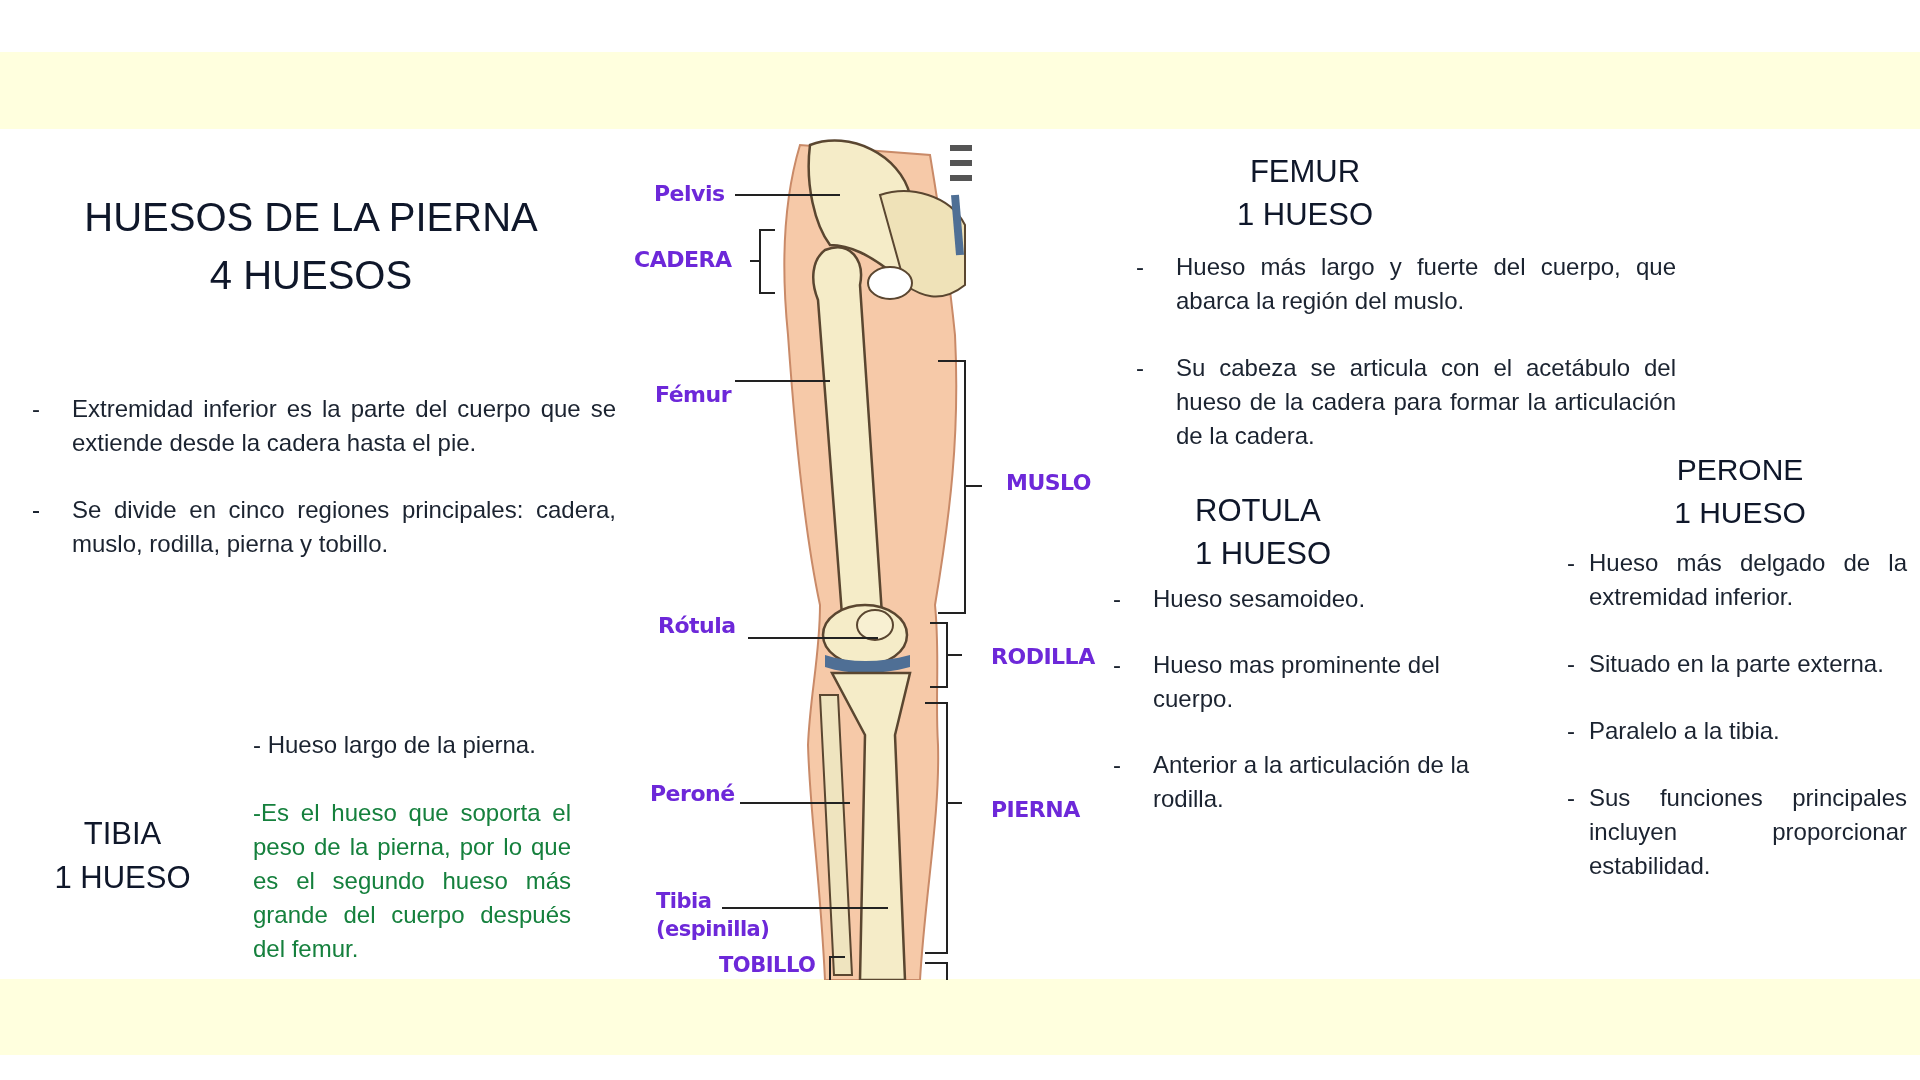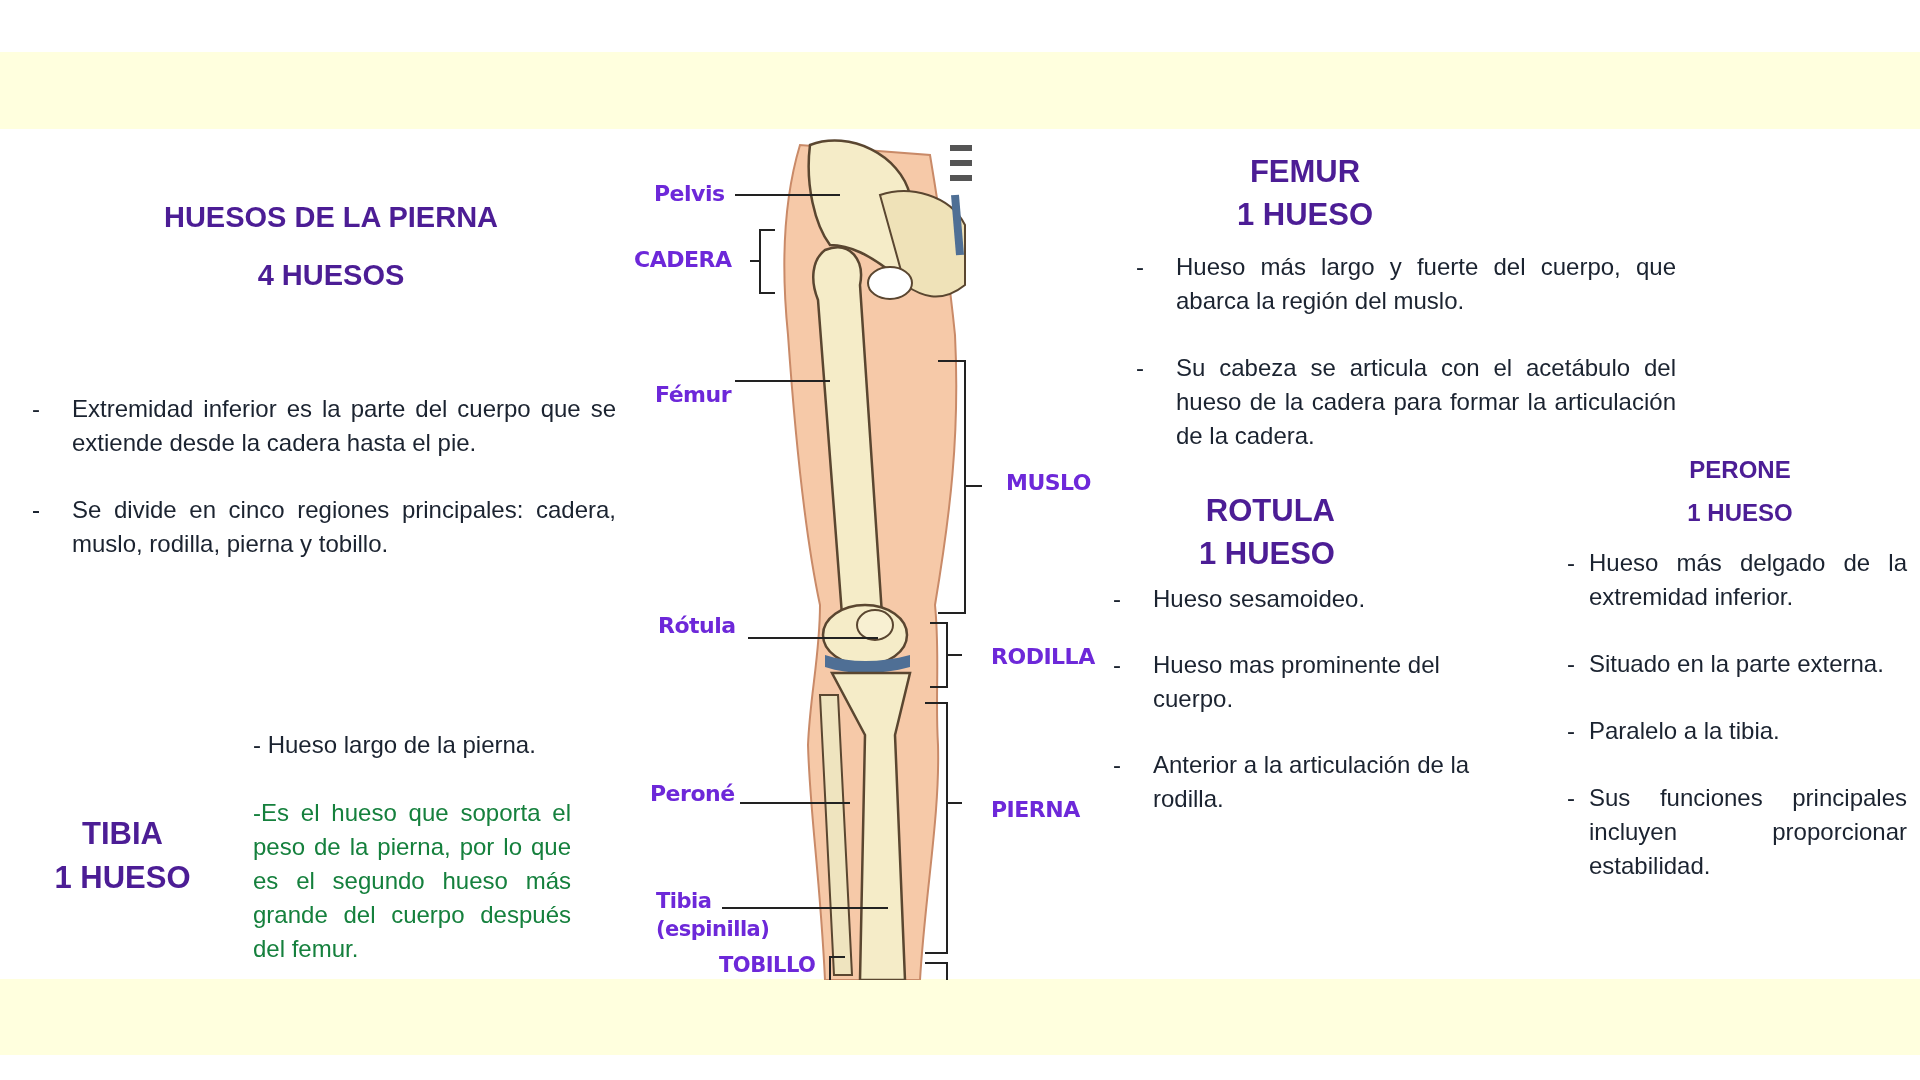--- a/index.html
+++ b/index.html
@@ -7,21 +7,21 @@
       width:1920px; height:1080px; position:relative; overflow:hidden;
       background:#ffffff;
       font-family: "Liberation Sans", "DejaVu Sans", sans-serif;
       color:#1b2330;
     }
     .band { position:absolute; left:0; width:1920px; background:#ffffde; }
     .band.top { top:52px; height:77px; }
     .band.bottom { top:979px; height:76px; }
 
     .heading {
-      position:absolute; font-weight:bold; color:#4c1d95; text-align:center;
+      position:absolute; font-weight:normal; color:#0f172a; text-align:center;
       line-height:1.2;
     }
     .heading div { white-space:nowrap; }
 
     .para {
       position:absolute; font-size:24px; line-height:34px; color:#1b2330;
       text-align:justify;
     }
     .bullet { position:relative; padding-left:40px; margin:0 0 33px 0; }
     .bullet .dash { position:absolute; left:0; top:0; }
@@ -34,21 +34,21 @@
       font-family:"DejaVu Sans", sans-serif; white-space:nowrap; letter-spacing:-0.5px;
     }
     .lbl.small { font-size:21px; }
   </style>
 </head>
 <body>
 
 <div class="band top"></div>
 <div class="band bottom"></div>
 
-<div class="heading" style="left:96px; top:188px; width:470px; font-size:29px; line-height:58px;">
+<div class="heading" style="left:76px; top:188px; width:470px; font-size:40px; line-height:58px;">
   <div>HUESOS DE LA PIERNA</div>
   <div>4 HUESOS</div>
 </div>
 
 <div class="para" style="left:32px; top:392px; width:584px;">
   <div class="bullet">
     <span class="dash">-</span>
     <span>Extremidad inferior es la parte del cuerpo que se extiende desde la cadera hasta el pie.</span>
   </div>
   <div class="bullet">
@@ -136,40 +136,40 @@
   <div class="bullet">
     <span class="dash">-</span>
     <span>Hueso más largo y fuerte del cuerpo, que abarca la región del muslo.</span>
   </div>
   <div class="bullet">
     <span class="dash">-</span>
     <span>Su cabeza se articula con el acetábulo del hueso de la cadera para formar la articulación de la cadera.</span>
   </div>
 </div>
 
-<div class="heading" style="left:1195px; top:489px; width:140px; font-size:31px; line-height:43px; text-align:right;">
+<div class="heading" style="left:1195px; top:489px; width:140px; font-size:31px; line-height:43px; text-align:left;">
   <div>ROTULA</div>
   <div>1 HUESO</div>
 </div>
 <div class="para" style="left:1113px; top:582px; width:400px; text-align:left;">
   <div class="bullet" style="margin-bottom:32px;">
     <span class="dash">-</span>
     <span>Hueso sesamoideo.</span>
   </div>
   <div class="bullet" style="margin-bottom:32px;">
     <span class="dash">-</span>
     <span>Hueso mas prominente del cuerpo.</span>
   </div>
   <div class="bullet">
     <span class="dash">-</span>
     <span>Anterior a la articulación de la rodilla.</span>
   </div>
 </div>
 
-<div class="heading" style="left:1660px; top:448px; width:160px; font-size:24px; line-height:43px;">
+<div class="heading" style="left:1660px; top:448px; width:160px; font-size:30px; line-height:43px;">
   <div>PERONE</div>
   <div>1 HUESO</div>
 </div>
 <div class="para" style="left:1567px; top:546px; width:340px;">
   <div class="bullet tight" style="margin-bottom:33px;">
     <span class="dash">-</span>
     <span>Hueso más delgado de la extremidad inferior.</span>
   </div>
   <div class="bullet tight" style="margin-bottom:33px;">
     <span class="dash">-</span>

